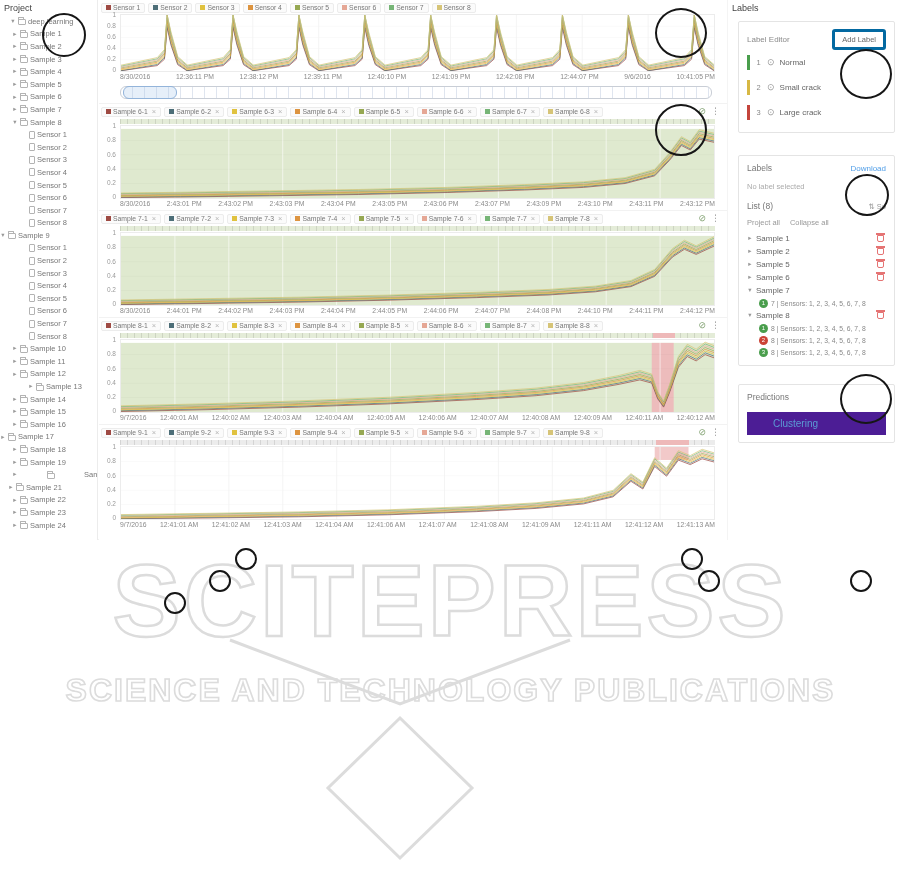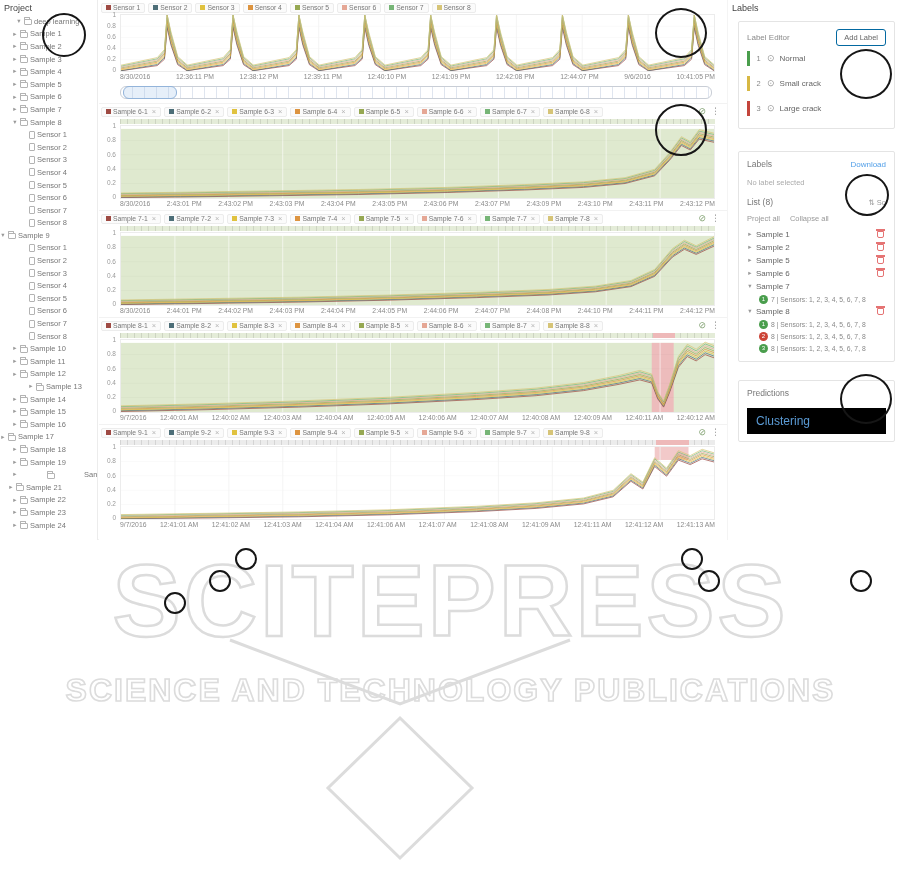--- a/index.html
+++ b/index.html
@@ -37,59 +37,59 @@
   .ylabels{position:absolute;left:-21px;top:-3px;bottom:-3px;width:19px;display:flex;flex-direction:column;justify-content:space-between;align-items:flex-end;font-size:6.5px;color:#9a9a9a;padding-right:3px;line-height:1}
   .xticks{display:flex;justify-content:space-between;margin-left:21px;width:595px;font-size:6.8px;color:#8a8a8a;height:9px;padding-top:1px;white-space:nowrap}
   .range-slider{position:relative;margin:5px 0 2px 21px;width:592px;height:13px;border:1px solid #c9ced6;border-radius:6px;background-color:#fff;background-image:repeating-linear-gradient(90deg,transparent 0 11px,#dfe5ef 11px 12px);cursor:pointer}
   .range-sel{position:absolute;top:-1px;bottom:-1px;border:1px solid #93b4da;background:rgba(165,197,235,0.28);border-radius:6px;cursor:grab}
 
   
   .labels-panel{position:absolute;left:727px;top:0;width:174px;height:540px;overflow:hidden;background:#fff;border-left:1px solid #f4f4f4}
   .card{border:1px solid #e4e4e4;border-radius:2px;margin:6px 6px 0 10px;padding:7px 8px;background:#fff}
   .card-head{display:flex;align-items:center;justify-content:space-between}
   .card-title{font-size:8px;color:#8a8a8a}
-  .btn{font-size:7.5px;color:#666;background:#fff;border:1px solid #0369a1;border-radius:3px;padding:3px 7px;cursor:pointer;font-family:inherit}
+  .btn{font-size:7.5px;color:#666;background:#fff;border:3px solid #0369a1;border-radius:3px;padding:3px 7px;cursor:pointer;font-family:inherit}
   .label-def{display:flex;align-items:center;gap:5px;height:25px}
   .label-bar{width:3px;height:15px;flex:none}
   .label-num{font-size:7.5px;color:#888;width:7px;text-align:center}
   .target{font-size:9px;color:#9a9a9a;line-height:1;cursor:pointer}
   .label-name{font-size:8px;color:#666}
   .link{font-size:8px;color:#54a0e8;cursor:pointer;text-decoration:none}
   .muted{font-size:7.5px;color:#ababab;margin:9px 0 10px}
   .list-head{display:flex;justify-content:space-between;align-items:center;font-size:8.5px;color:#777}
   .sort{display:inline-flex;gap:2px;align-items:center;font-size:7.5px;color:#999;cursor:pointer}
   .expand-row{display:flex;gap:10px;margin:7px 0 5px;font-size:7.5px;color:#999}
   .mini-btn{cursor:pointer}
   .list-row{display:flex;align-items:center;gap:3px;height:13px}
   .list-name{font-size:8px;color:#666;flex:1}
   .icon-trash{width:7px;height:7px;border:1px solid #e57373;border-radius:0 0 2px 2px;position:relative;flex:none;margin-right:2px;cursor:pointer}
   .icon-trash::before{content:'';position:absolute;top:-3px;left:-2px;right:-2px;height:1.5px;background:#e57373}
   .entry-row{display:flex;align-items:center;gap:3px;height:12px;padding-left:12px}
   .badge{width:9px;height:9px;border-radius:50%;color:#fff;font-size:6px;display:inline-flex;align-items:center;justify-content:center;flex:none;line-height:1}
   .entry-text{font-size:6.8px;color:#888;white-space:nowrap}
-  .clustering{display:block;width:100%;margin-top:10px;background:#000000;color:#5b9bd5;border:none;font-size:12px;padding:6px 9px;text-align:left;cursor:pointer;font-family:inherit}
+  .clustering{display:block;width:100%;margin-top:10px;background:#4c1d95;color:#5b9bd5;border:none;font-size:10px;padding:6px 26px;text-align:left;cursor:pointer;font-family:inherit}
 
   
   .watermark{position:absolute;left:0;top:540px;width:901px;height:336px;overflow:hidden;pointer-events:none}
   .wm1{margin-top:10px;text-align:center;font-weight:bold;font-size:102px;line-height:1;letter-spacing:3px;color:transparent;-webkit-text-stroke:2.5px #dcdcdc}
   .wm2{margin-top:22px;text-align:center;font-weight:bold;font-size:32px;line-height:1;letter-spacing:2px;color:transparent;-webkit-text-stroke:1.6px #dcdcdc}
   .wm-logo{position:absolute;left:150px;top:86px}
 
   
   .ann-circle{position:absolute;border:2px solid #161616;border-radius:50%;background:transparent;pointer-events:none;z-index:60}
 </style>
 </head>
 <body>
 
 <div class="ui">
 
   <aside class="project-panel">
     <div class="panel-title">Project</div>
     <div id="project-tree">
-        <div class="tree-row" style="padding-left: 16px;">
+        <div class="tree-row" style="padding-left: 10px;">
           <span class="caret">▾</span>
           <span class="icon-folder"></span>
           <span class="tree-label">deep learning</span>
         </div>
         <div class="tree-row" style="padding-left: 12px;">
           <span class="caret">▸</span>
           <span class="icon-folder"></span>
           <span class="tree-label">Sample 1</span>
         </div>
         <div class="tree-row" style="padding-left: 12px;">

